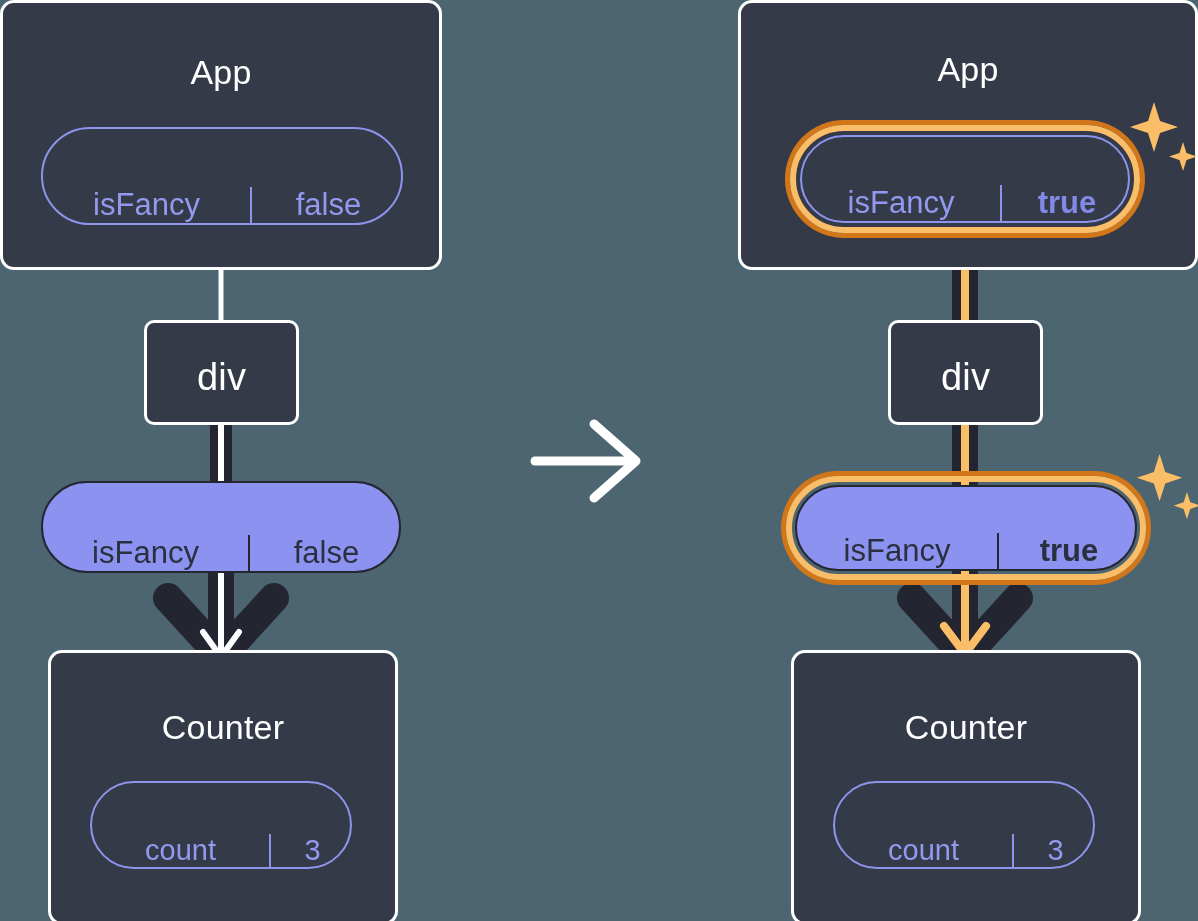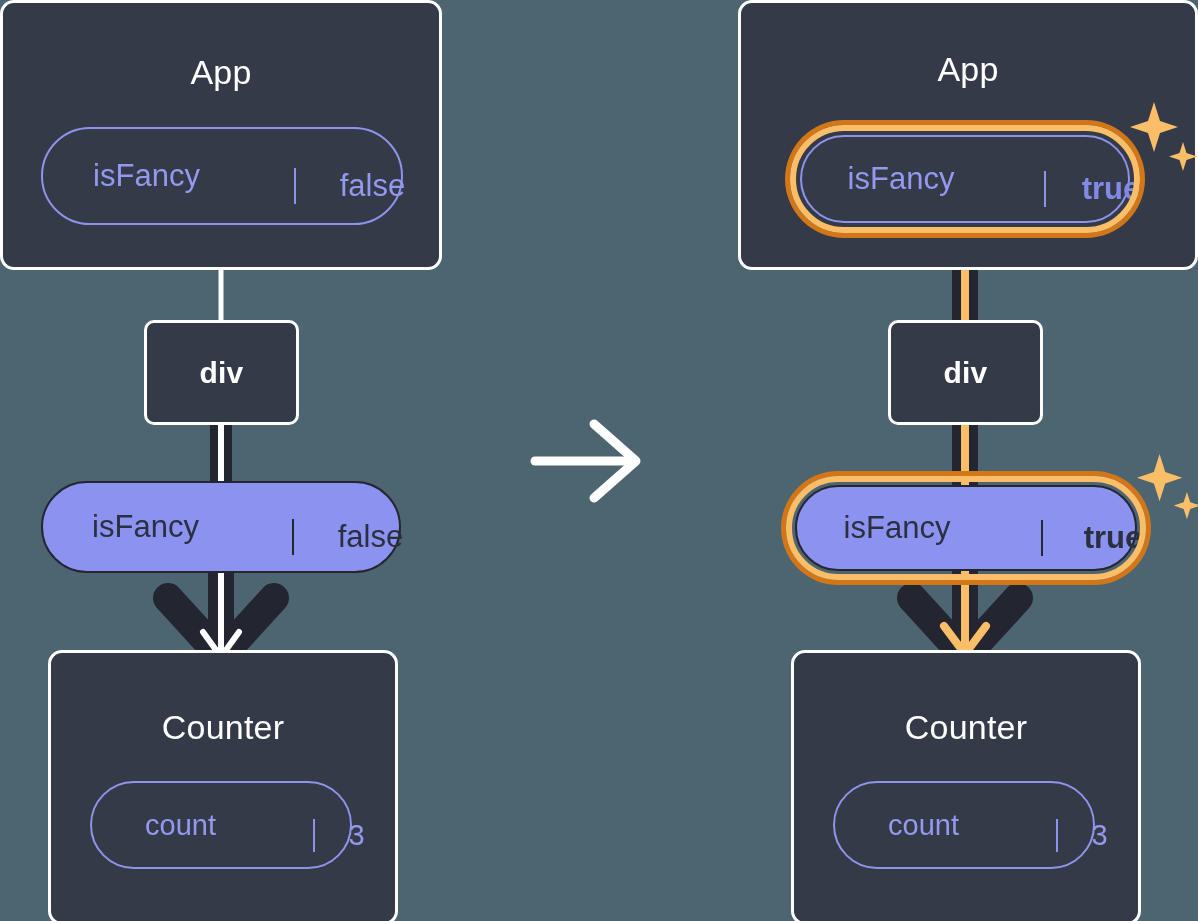--- a/index.html
+++ b/index.html
@@ -24,30 +24,29 @@
   .box-title{
     position:absolute;
     left:0;right:0;
     text-align:center;
     color:#FFFFFF;
     font-size:34px;
     font-weight:400;
     letter-spacing:.2px;
     white-space:nowrap;
   }
-  .box-title.small{font-size:30px;font-weight:700;}
+  .box-title.small{font-size:38px;font-weight:400;}
 
   
   .pill{
     position:absolute;
     display:flex;
-    align-items:center;
+    align-items:flex-end;
     box-sizing:border-box;
     border-radius:999px;
-    gap:44px;
   }
   .pill .cell{
     display:flex;align-items:center;justify-content:center;
     font-size:31px;
     white-space:nowrap;
     box-sizing:border-box;
   }
   .pill .cell.k{flex:0 0 auto;}
   .pill .cell.v{flex:0 0 auto;margin-top:20px;}
 

